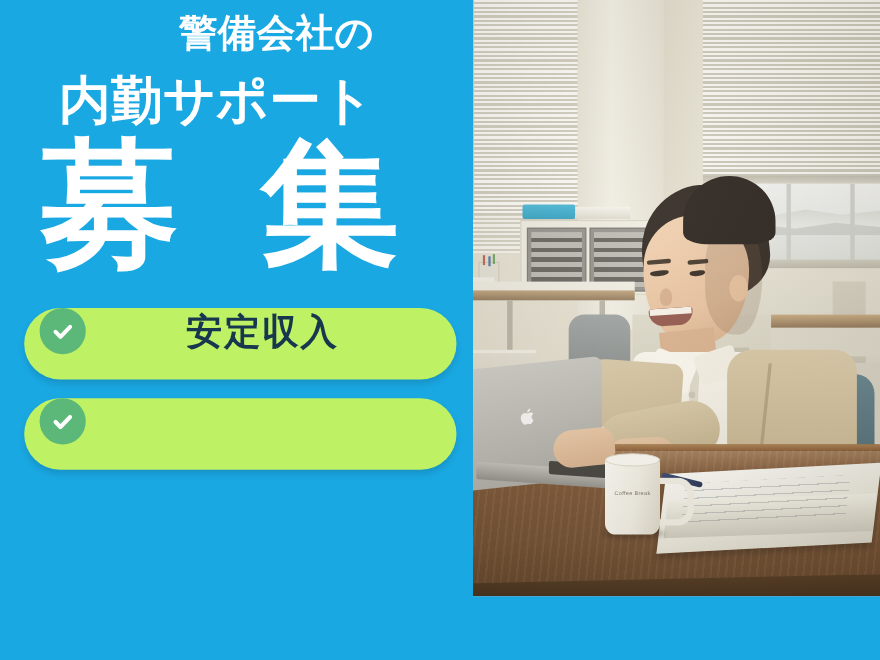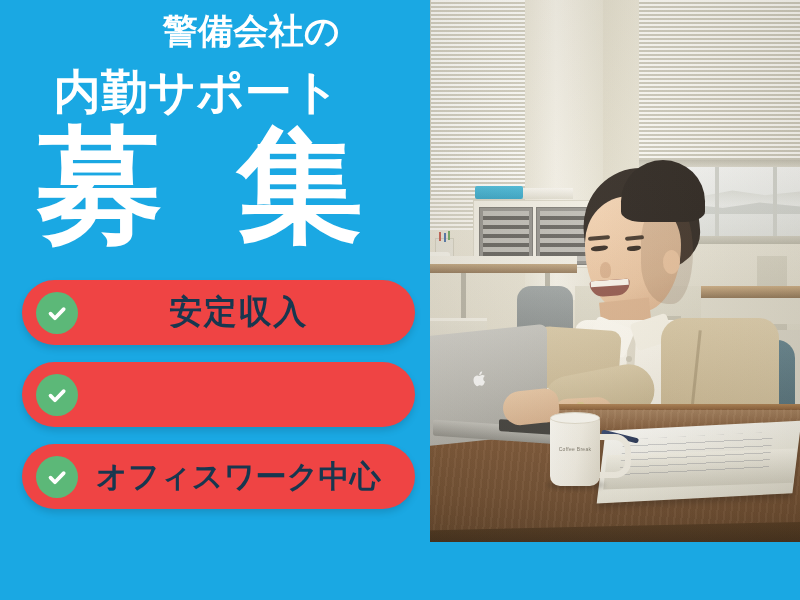--- a/index.html
+++ b/index.html
@@ -71,25 +71,24 @@
   .pill-list {
     position: absolute;
     left: 22px;
     top: 280px;
     width: 393px;
   }
 
   .pill {
     position: relative;
     height: 65px;
-    background: #ef4444;
+    background: #bef264;
     border-radius: 34px;
     box-shadow: 0 4px 7px rgba(0,0,0,0.13);
     display: flex;
-    align-items: center;
     margin-bottom: 17px;
   }
   .pill:last-child { margin-bottom: 0; }
 
   .pill-1 { width: 393px; }
   .pill-2 { width: 393px; }
   .pill-3 { width: 393px; }
 
   .pill-check {
     flex: 0 0 auto;
@@ -840,25 +839,17 @@
       </div>
 
       <div class="pill pill-2">
         <span class="pill-check">
           <svg viewBox="0 0 24 24" width="26" height="26" aria-hidden="true">
             <path fill="none" stroke="#ffffff" stroke-width="3.4" stroke-linecap="round" stroke-linejoin="round" d="M6 12.6l4.1 4.2L18.2 8.4"></path>
           </svg>
         </span>
       </div>
 
-      <div class="pill pill-3">
-        <span class="pill-check">
-          <svg viewBox="0 0 24 24" width="26" height="26" aria-hidden="true">
-            <path fill="none" stroke="#ffffff" stroke-width="3.4" stroke-linecap="round" stroke-linejoin="round" d="M6 12.6l4.1 4.2L18.2 8.4"></path>
-          </svg>
-        </span>
-        <span class="pill-label">オフィスワーク中心</span>
-      </div>
 
     </div>
   </div>
 
 </div>
 
 </body></html>

